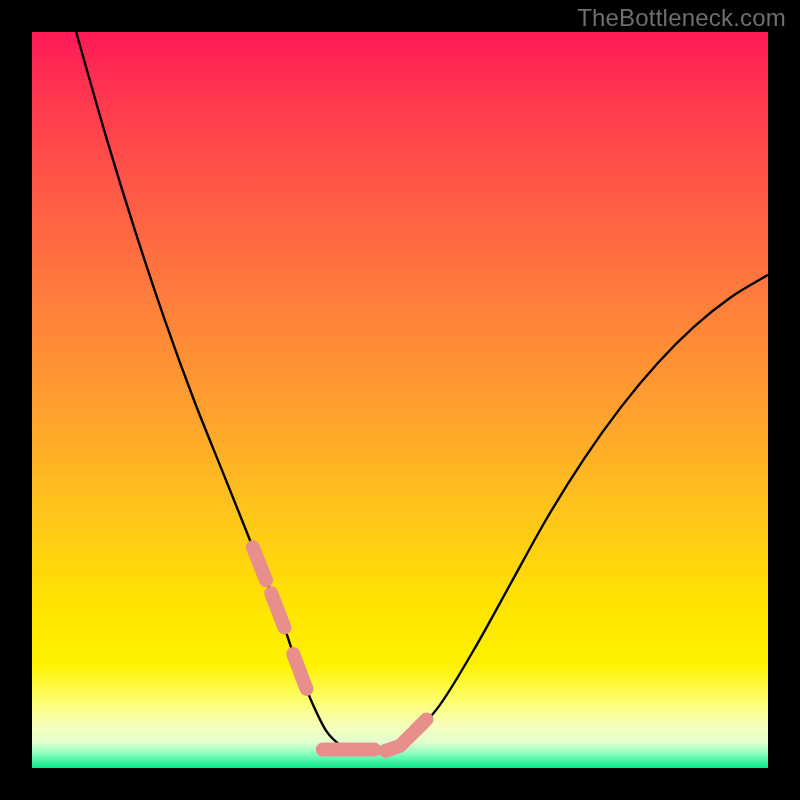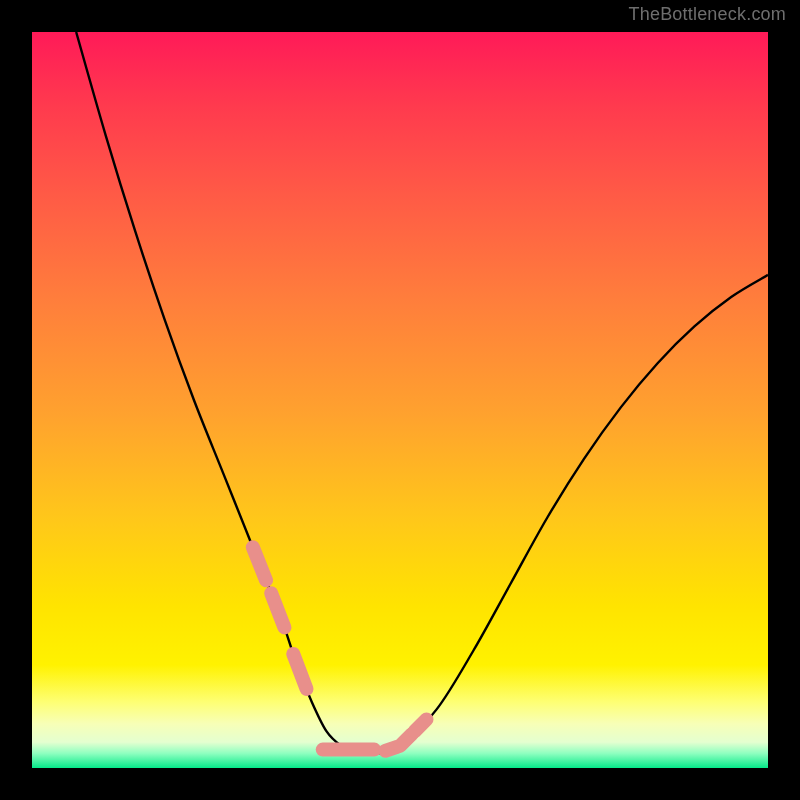--- a/index.html
+++ b/index.html
@@ -41,21 +41,21 @@
       #8fffc0 98%,
       #05e98a 100%
     );
     overflow: hidden;
   }
   .watermark {
     position: absolute;
     top: 4px;
     right: 14px;
     color: #6e6e6e;
-    font-size: 18px;
+    font-size: 24px;
     font-weight: 500;
     letter-spacing: 0.2px;
     user-select: none;
   }
   svg.curve {
     position: absolute;
     left: 0; top: 0;
     width: 736px;
     height: 736px;
     overflow: visible;

